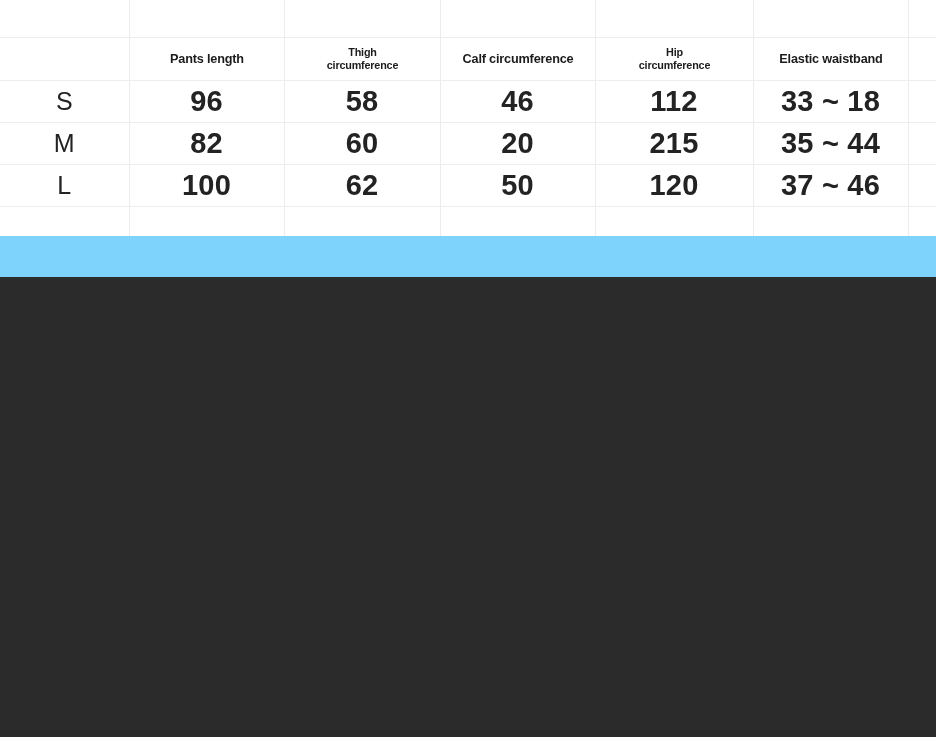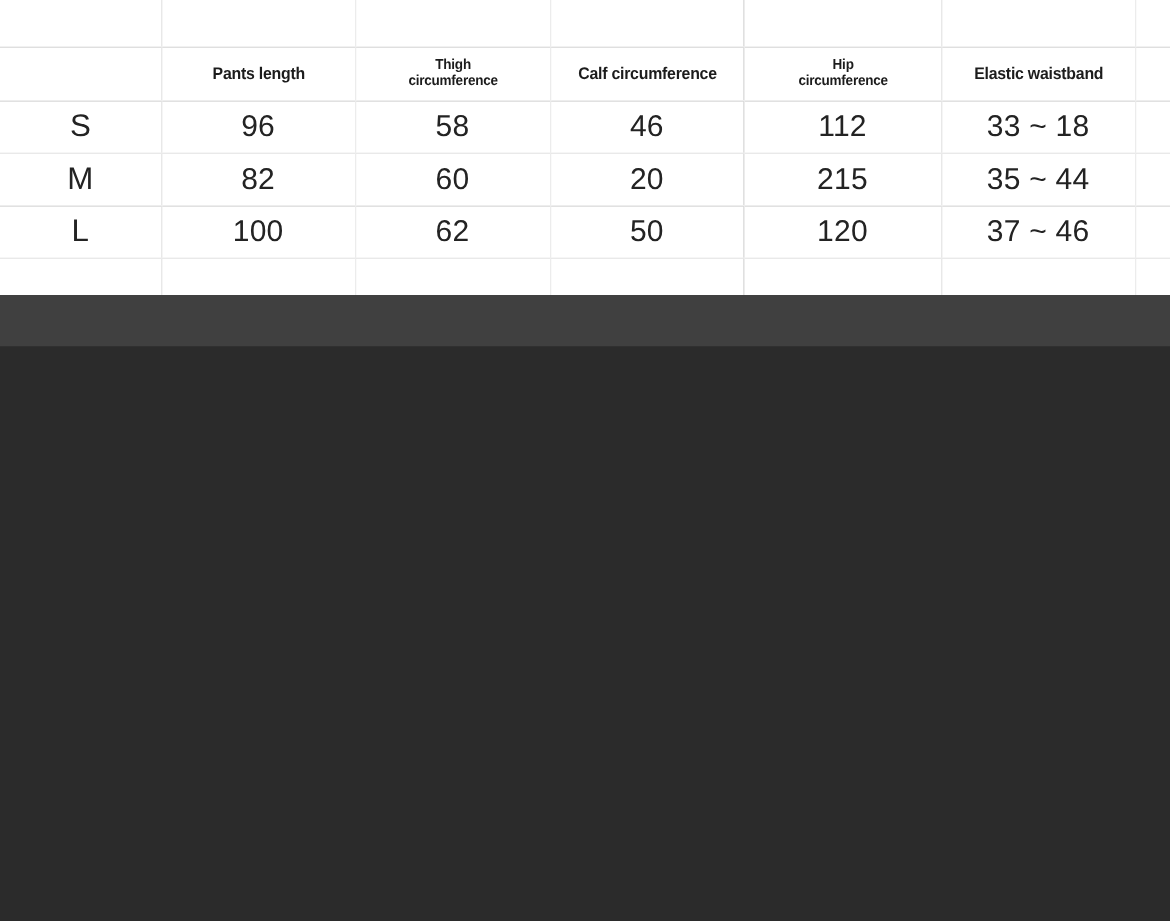--- a/index.html
+++ b/index.html
@@ -23,21 +23,21 @@
     background: #ffffff;
   }
 
   
   .table-region {
     position: absolute;
     left: 0;
     top: 0;
     width: 936px;
     height: 342px;
-    background: #404040;
+    background: #7dd3fc;
   }
 
   table.size-table {
     position: absolute;
     left: 0;
     top: 0;
     width: 936px;
     border-collapse: collapse;
     table-layout: fixed;
   }
@@ -91,22 +91,22 @@
   tr.data-row td {
     height: 41px;
     vertical-align: middle;
     text-align: center;
     border-bottom: 1px solid #ededed;
   }
 
   .cell-val {
     display: block;
     font-family: "Liberation Sans", "DejaVu Sans", sans-serif;
-    font-weight: 400;
-    font-size: 24px;
+    font-weight: 700;
+    font-size: 29px;
     line-height: 1;
     color: #232323;
     letter-spacing: 0.2px;
     text-align: center;
   }
 
   .size-val {
     display: block;
     font-family: "Liberation Sans", "DejaVu Sans", sans-serif;
     font-weight: 400;

